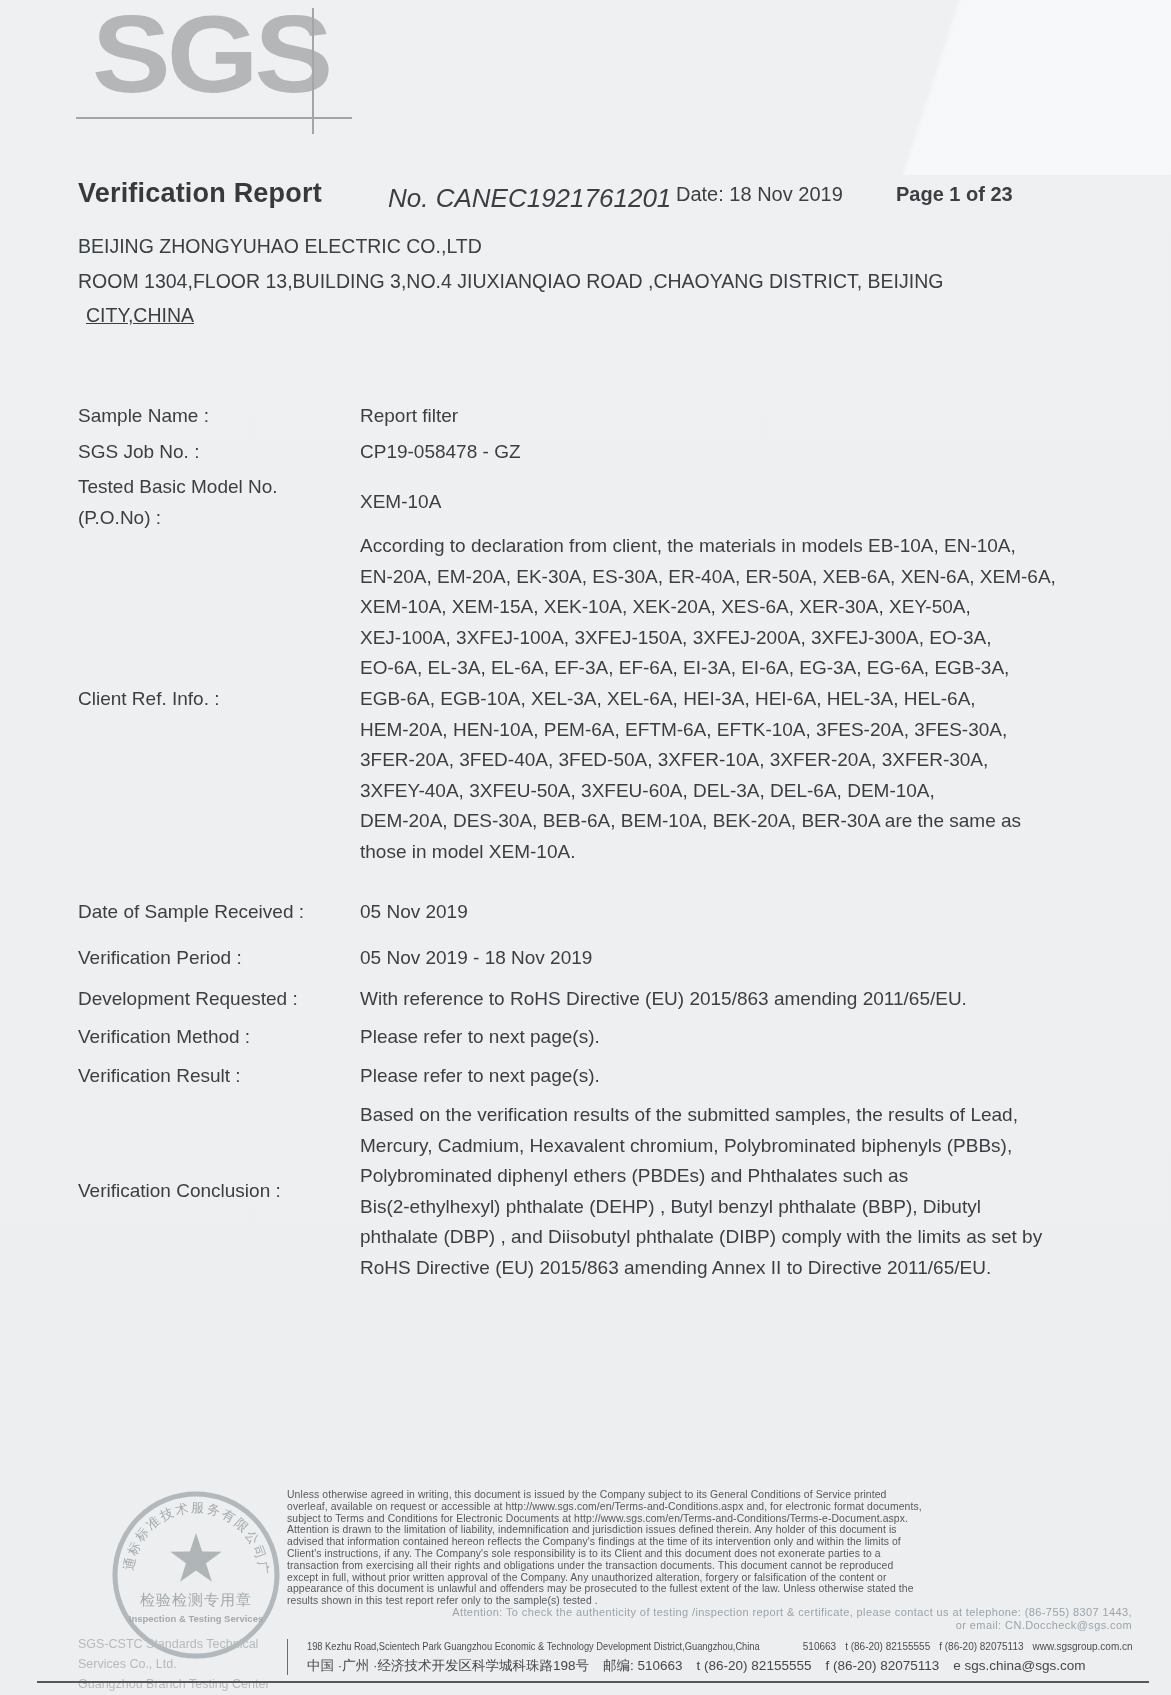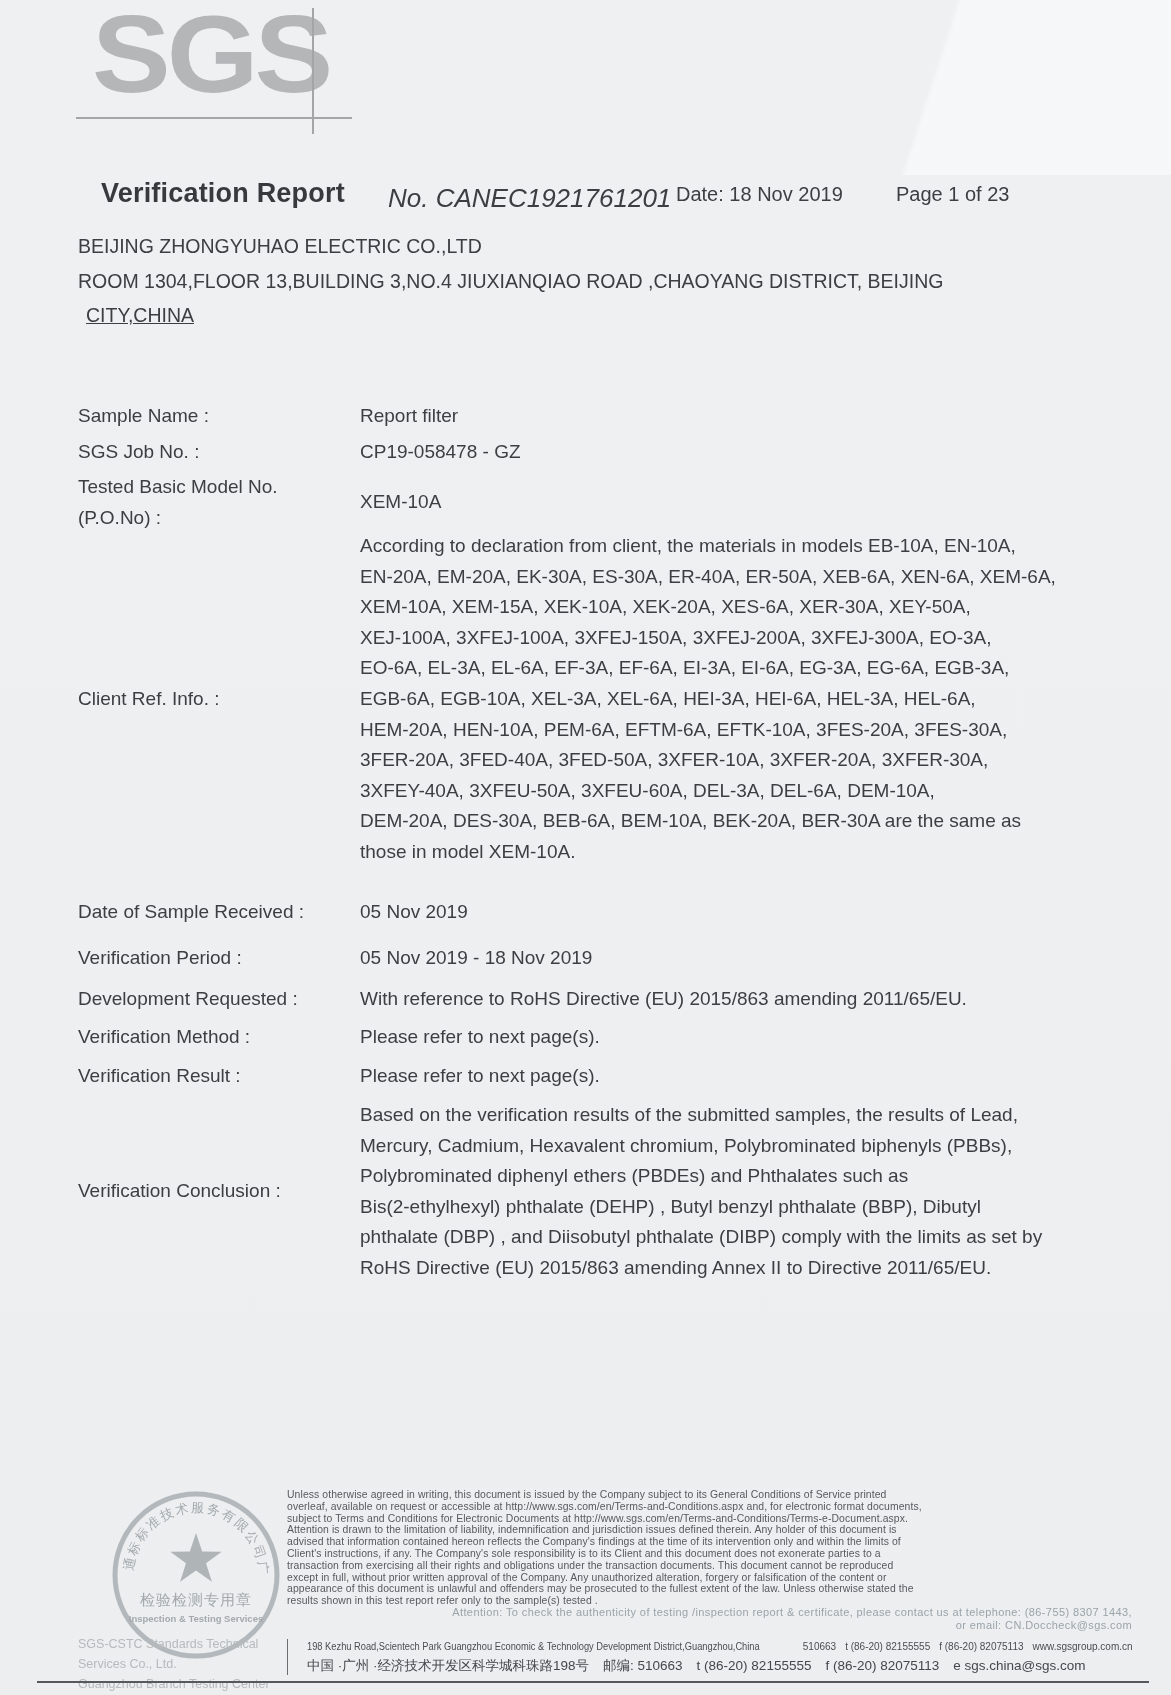--- a/index.html
+++ b/index.html
@@ -20,24 +20,24 @@
   
   .logo-text{
     position:absolute;left:92px;top:-8px;
     font-size:118px;font-weight:bold;letter-spacing:-4px;
     color:#b4b6b8;
     transform:scaleY(0.92);transform-origin:top left;
   }
   .logo-hline{position:absolute;left:76px;top:117px;width:276px;height:2px;background:#a3a5a7;}
   .logo-vline{position:absolute;left:312px;top:8px;width:2px;height:126px;background:#a3a5a7;}
   
-  .doc-title{position:absolute;left:78px;top:178px;font-size:27px;font-weight:bold;color:#37393c;letter-spacing:0.2px;margin-left:23px;}
+  .doc-title{position:absolute;left:78px;top:178px;font-size:27px;font-weight:bold;color:#37393c;letter-spacing:0.2px;}
   .hdr-no{position:absolute;left:388px;top:183px;font-size:26px;font-style:italic;}
   .hdr-date{position:absolute;left:676px;top:183px;font-size:20px;}
-  .hdr-page{position:absolute;left:896px;top:183px;font-size:20px;}
+  .hdr-page{position:absolute;left:896px;top:183px;font-size:20px;font-weight:bold;}
   
   .client-name{position:absolute;left:78px;top:235px;font-size:19.5px;}
   .client-addr1{position:absolute;left:78px;top:270px;font-size:19.5px;}
   .client-addr2{position:absolute;left:86px;top:304px;font-size:19.5px;text-decoration:underline;}
   
   .field-row{position:absolute;left:78px;right:36px;display:flex;align-items:center;}
   .field-label{width:282px;flex:none;font-size:19px;line-height:30.6px;white-space:pre-line;}
   .field-value{flex:1;font-size:19px;line-height:30.6px;white-space:pre-line;}
   
   .stamp{position:absolute;left:100px;top:1482px;opacity:0.88;}

